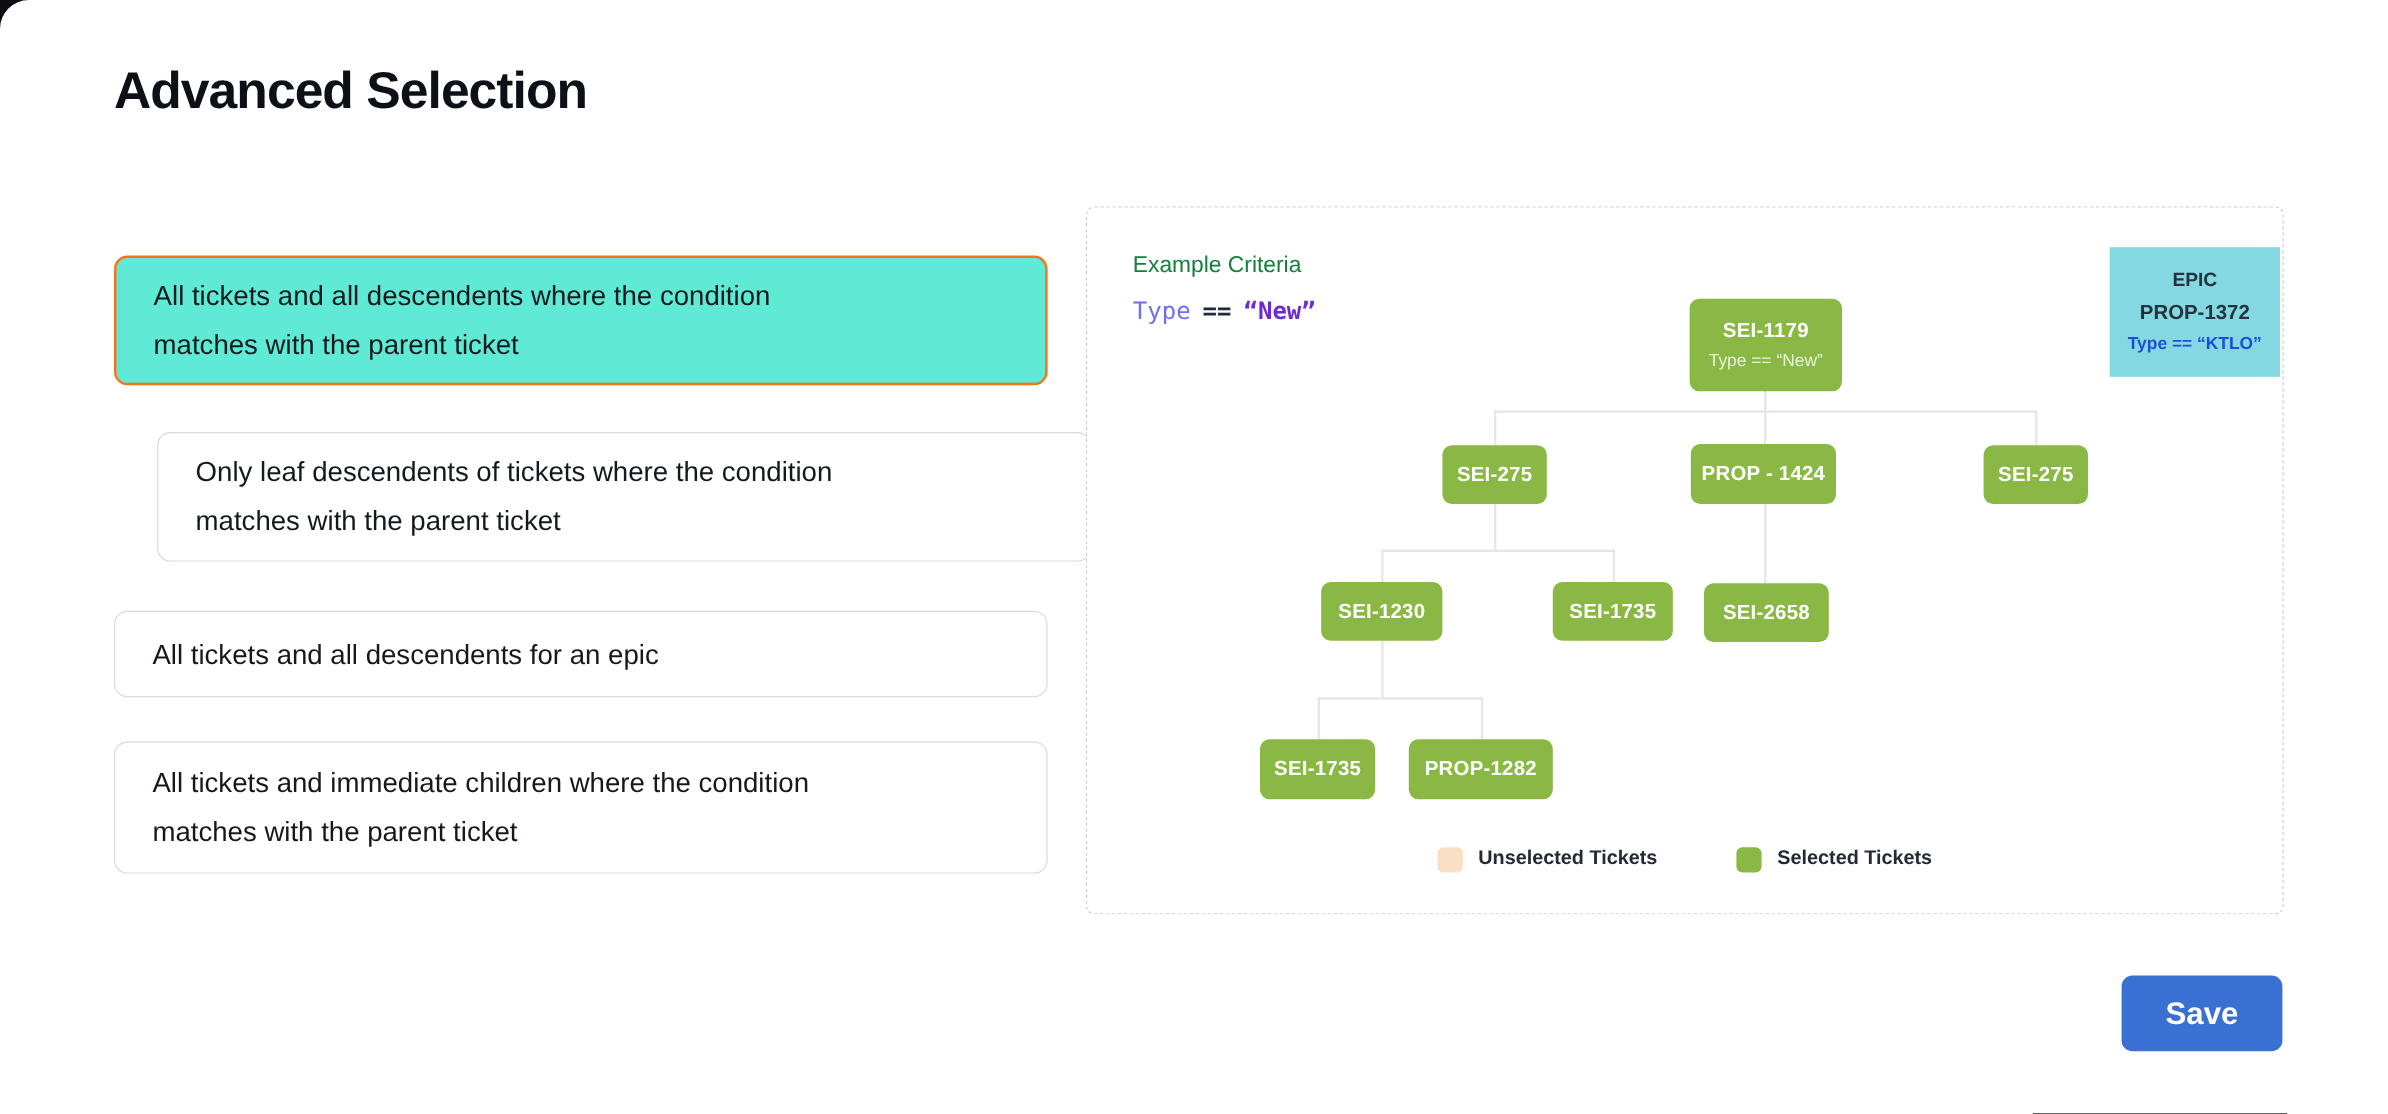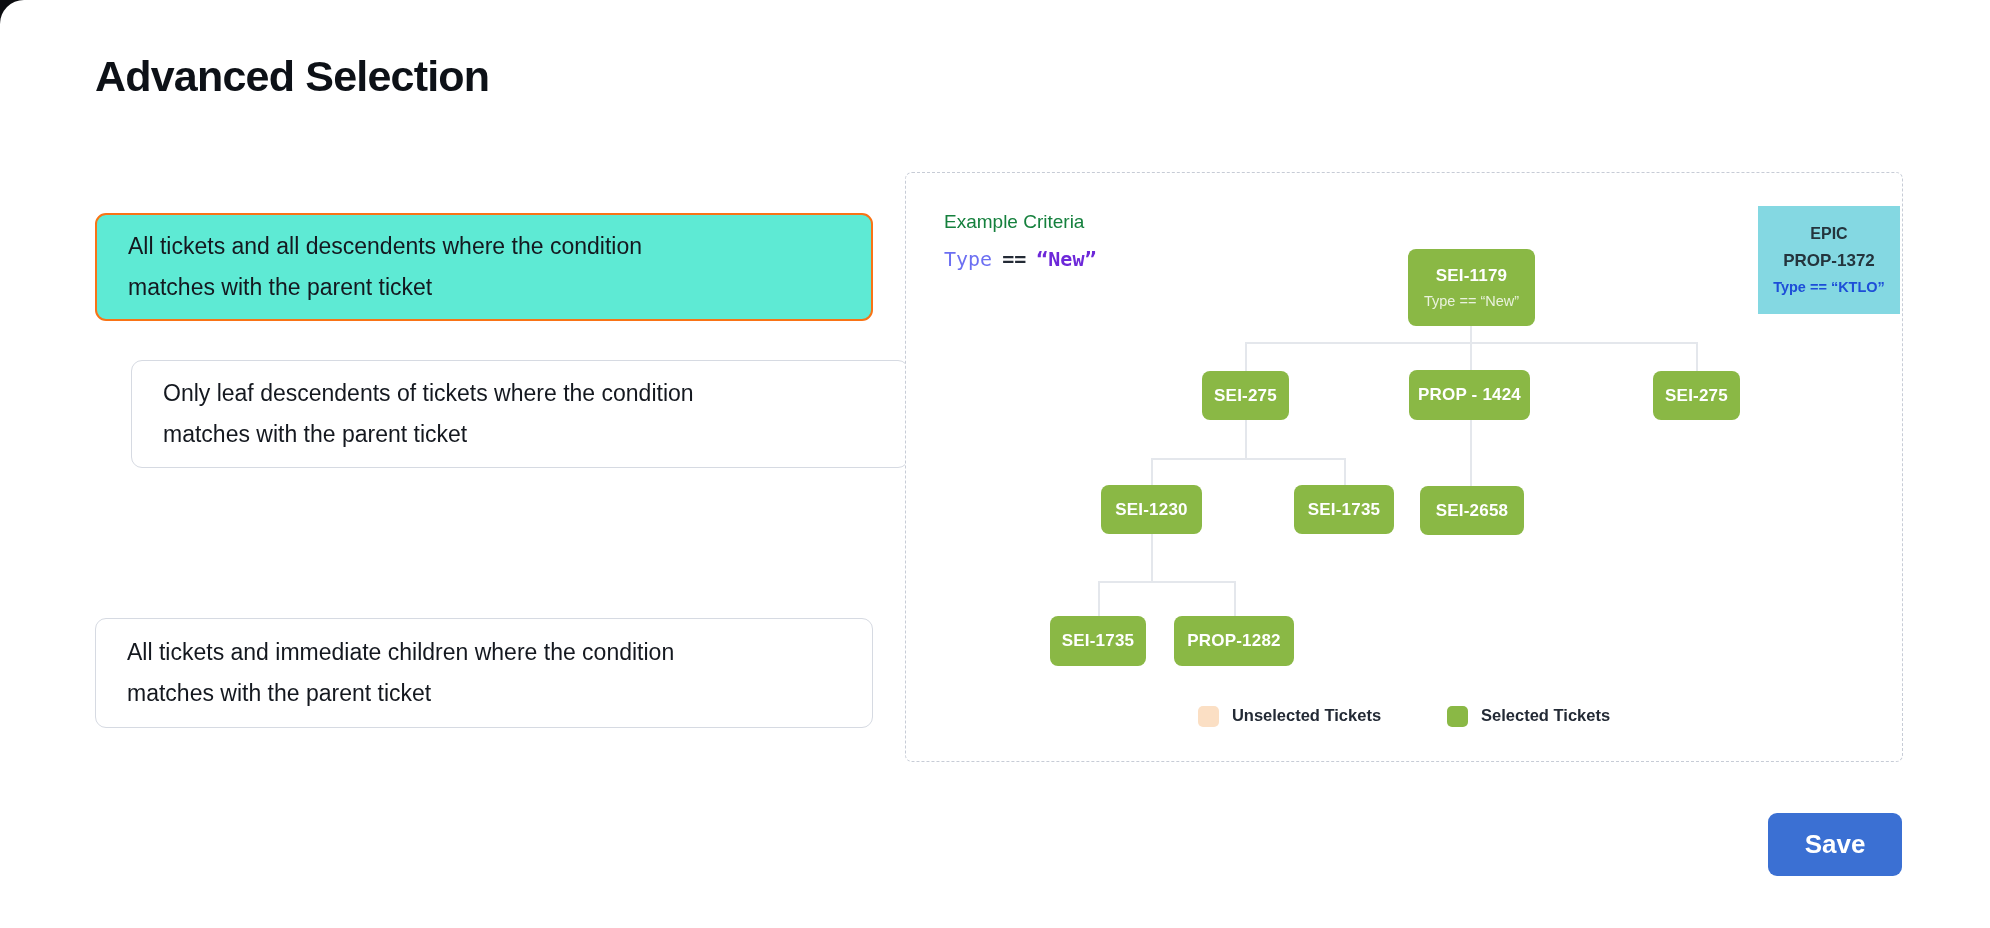--- a/index.html
+++ b/index.html
@@ -60,20 +60,23 @@
 <div class="stage">
 
   <div class="page-title">Advanced Selection</div>
 
   <div class="card card1 selected">
     <div class="card-text">All tickets and all descendents where the condition matches with the parent ticket</div>
   </div>
   <div class="card card2">
     <div class="card-text">Only leaf descendents of tickets where the condition matches with the parent ticket</div>
   </div>
+  <div class="card card3">
+    <div class="card-text">All tickets and all descendents for an epic</div>
+  </div>
   <div class="card card4">
     <div class="card-text">All tickets and immediate children where the condition matches with the parent ticket</div>
   </div>
 
   <div class="panel">
 
     <div class="panel-heading">Example Criteria</div>
 
     <div class="criteria">
       <span class="field">Type</span><span class="op">==</span><span class="val">“New”</span>

